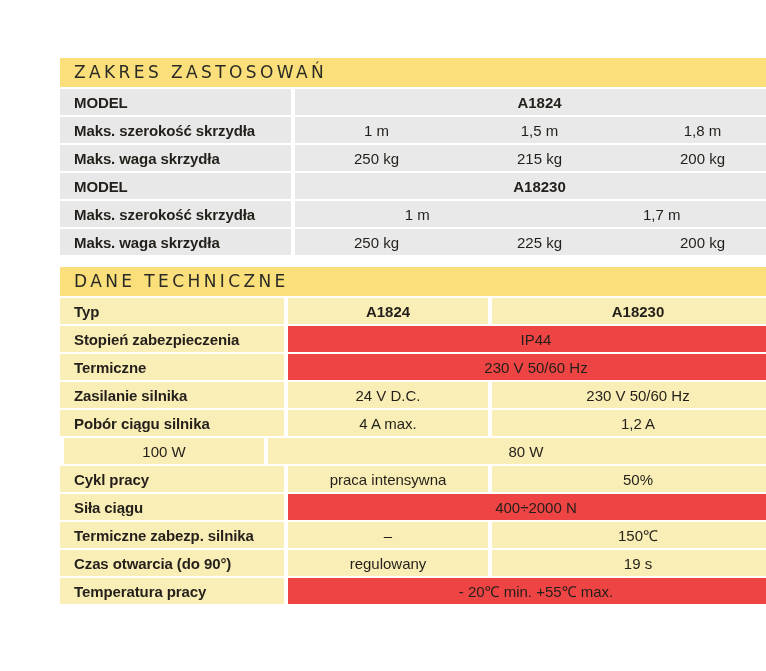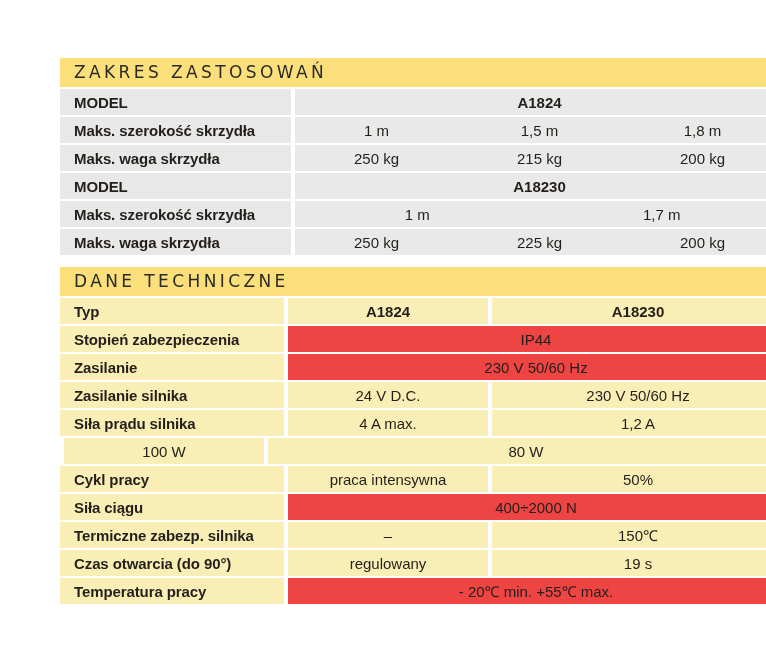--- a/index.html
+++ b/index.html
@@ -175,35 +175,35 @@
       <div class="cell c3">A18230</div>
     </div>
 
     <div class="row">
       <div class="lbl">Stopień zabezpieczenia</div>
       <div class="gap"></div>
       <div class="full">IP44</div>
     </div>
 
     <div class="row">
-      <div class="lbl">Zasilanie</div>
+      <div class="lbl">Termiczne</div>
       <div class="gap"></div>
       <div class="full">230 V 50/60 Hz</div>
     </div>
 
     <div class="row">
       <div class="lbl">Zasilanie silnika</div>
       <div class="gap"></div>
       <div class="cell c2">24 V D.C.</div>
       <div class="gap"></div>
       <div class="cell c3">230 V 50/60 Hz</div>
     </div>
 
     <div class="row">
-      <div class="lbl">Siła prądu silnika</div>
+      <div class="lbl">Pobór ciągu silnika</div>
       <div class="gap"></div>
       <div class="cell c2">4 A max.</div>
       <div class="gap"></div>
       <div class="cell c3">1,2 A</div>
     </div>
 
     <div class="row">
       <div class="gap"></div>
       <div class="cell c2">100 W</div>
       <div class="gap"></div>

